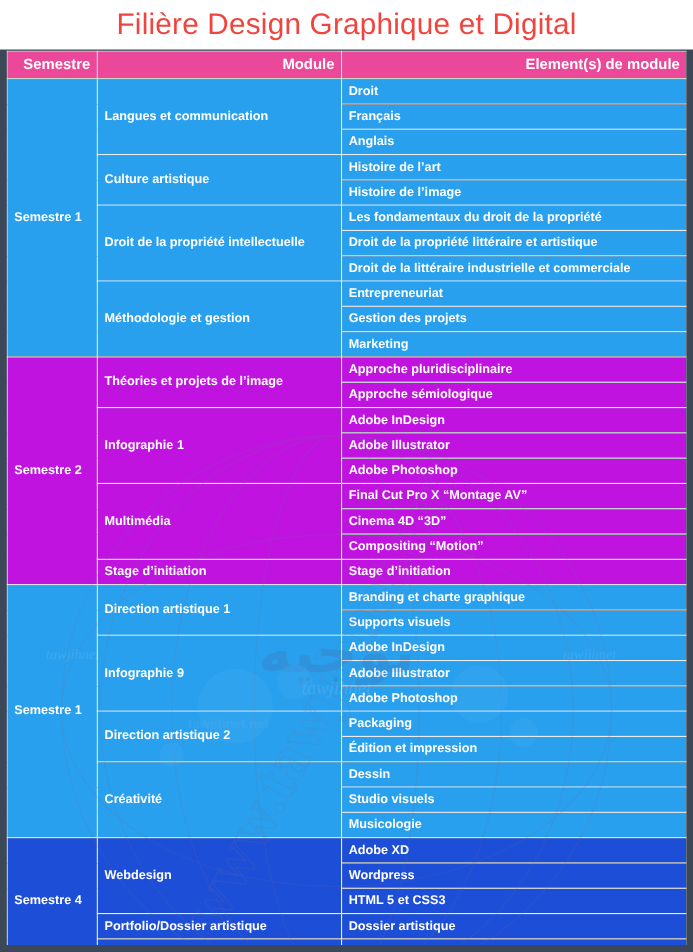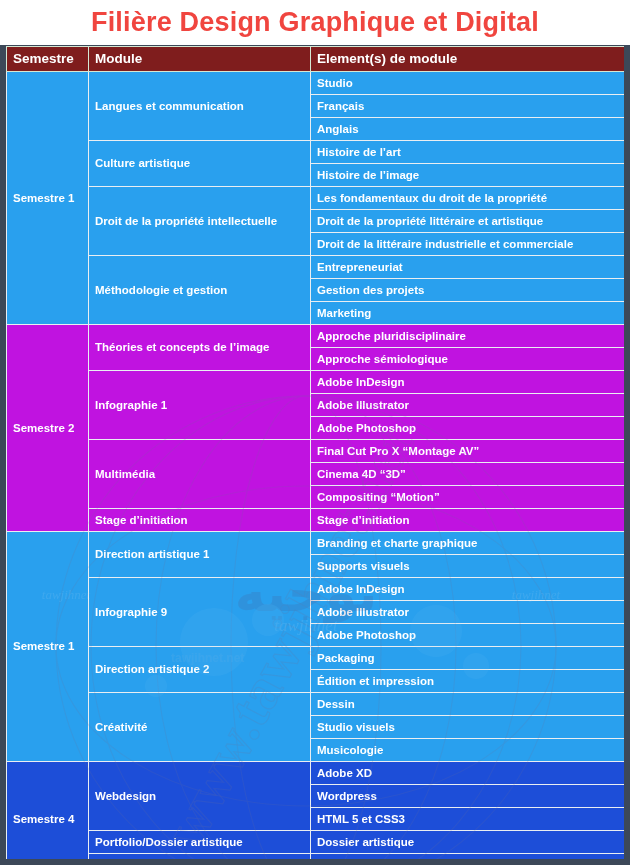--- a/index.html
+++ b/index.html
@@ -21,21 +21,21 @@
     left: 0; top: 0;
     width: 630px; height: 45px;
     background: #ffffff;
     display: flex;
     align-items: center;
     justify-content: center;
   }
   #title-text {
     color: #f0453f;
     font-size: 27px;
-    font-weight: bold;
+    font-weight: normal;
     letter-spacing: 0.2px;
     white-space: nowrap;
     line-height: 1;
     font-family: "Liberation Sans", sans-serif;
   }
 
   
   #table-wrap {
     position: absolute;
     left: 6px; top: 46px;
@@ -59,24 +59,25 @@
     color: #ffffff;
     font-size: 11.5px;
     font-weight: bold;
     vertical-align: middle;
     text-align: left;
     white-space: nowrap;
     overflow: hidden;
     line-height: 1.05;
   }
   table.curriculum thead th {
-    background: #7f1d1d;
+    background: #ec4899;
     height: 25px;
     font-size: 13.5px;
     border-color: #d4e8d4;
+    text-align: right;
   }
   table.curriculum tbody tr { height: 23px; }
   table.curriculum td.sem-cell,
   table.curriculum td.mod-cell { text-align: left; margin-top: 12px; }
   td.sem-cell { font-size: 11.5px; }
   td.mod-cell { font-size: 11.5px; }
   td.ele-cell { font-size: 11.5px; }
 
   
   .s-blue   { background: #29a0ee; }
@@ -115,21 +116,21 @@
         <tr>
           <th>Semestre</th>
           <th>Module</th>
           <th>Element(s) de module</th>
         </tr>
       </thead>
       <tbody id="table-body">
           <tr>
             <td class="sem-cell s-blue" rowspan="11">Semestre 1</td>
             <td class="mod-cell s-blue" rowspan="3">Langues et communication</td>
-            <td class="ele-cell s-blue">Studio</td>
+            <td class="ele-cell s-blue">Droit</td>
           </tr>
           <tr>
             <td class="ele-cell s-blue">Français</td>
           </tr>
           <tr>
             <td class="ele-cell s-blue">Anglais</td>
           </tr>
           <tr>
             <td class="mod-cell s-blue" rowspan="2">Culture artistique</td>
             <td class="ele-cell s-blue">Histoire de l’art</td>
@@ -152,21 +153,21 @@
             <td class="ele-cell s-blue">Entrepreneuriat</td>
           </tr>
           <tr>
             <td class="ele-cell s-blue">Gestion des projets</td>
           </tr>
           <tr>
             <td class="ele-cell s-blue">Marketing</td>
           </tr>
           <tr>
             <td class="sem-cell s-purple" rowspan="9">Semestre 2</td>
-            <td class="mod-cell s-purple" rowspan="2">Théories et concepts de l’image</td>
+            <td class="mod-cell s-purple" rowspan="2">Théories et projets de l’image</td>
             <td class="ele-cell s-purple">Approche pluridisciplinaire</td>
           </tr>
           <tr>
             <td class="ele-cell s-purple">Approche sémiologique</td>
           </tr>
           <tr>
             <td class="mod-cell s-purple" rowspan="3">Infographie 1</td>
             <td class="ele-cell s-purple">Adobe InDesign</td>
           </tr>
           <tr>

